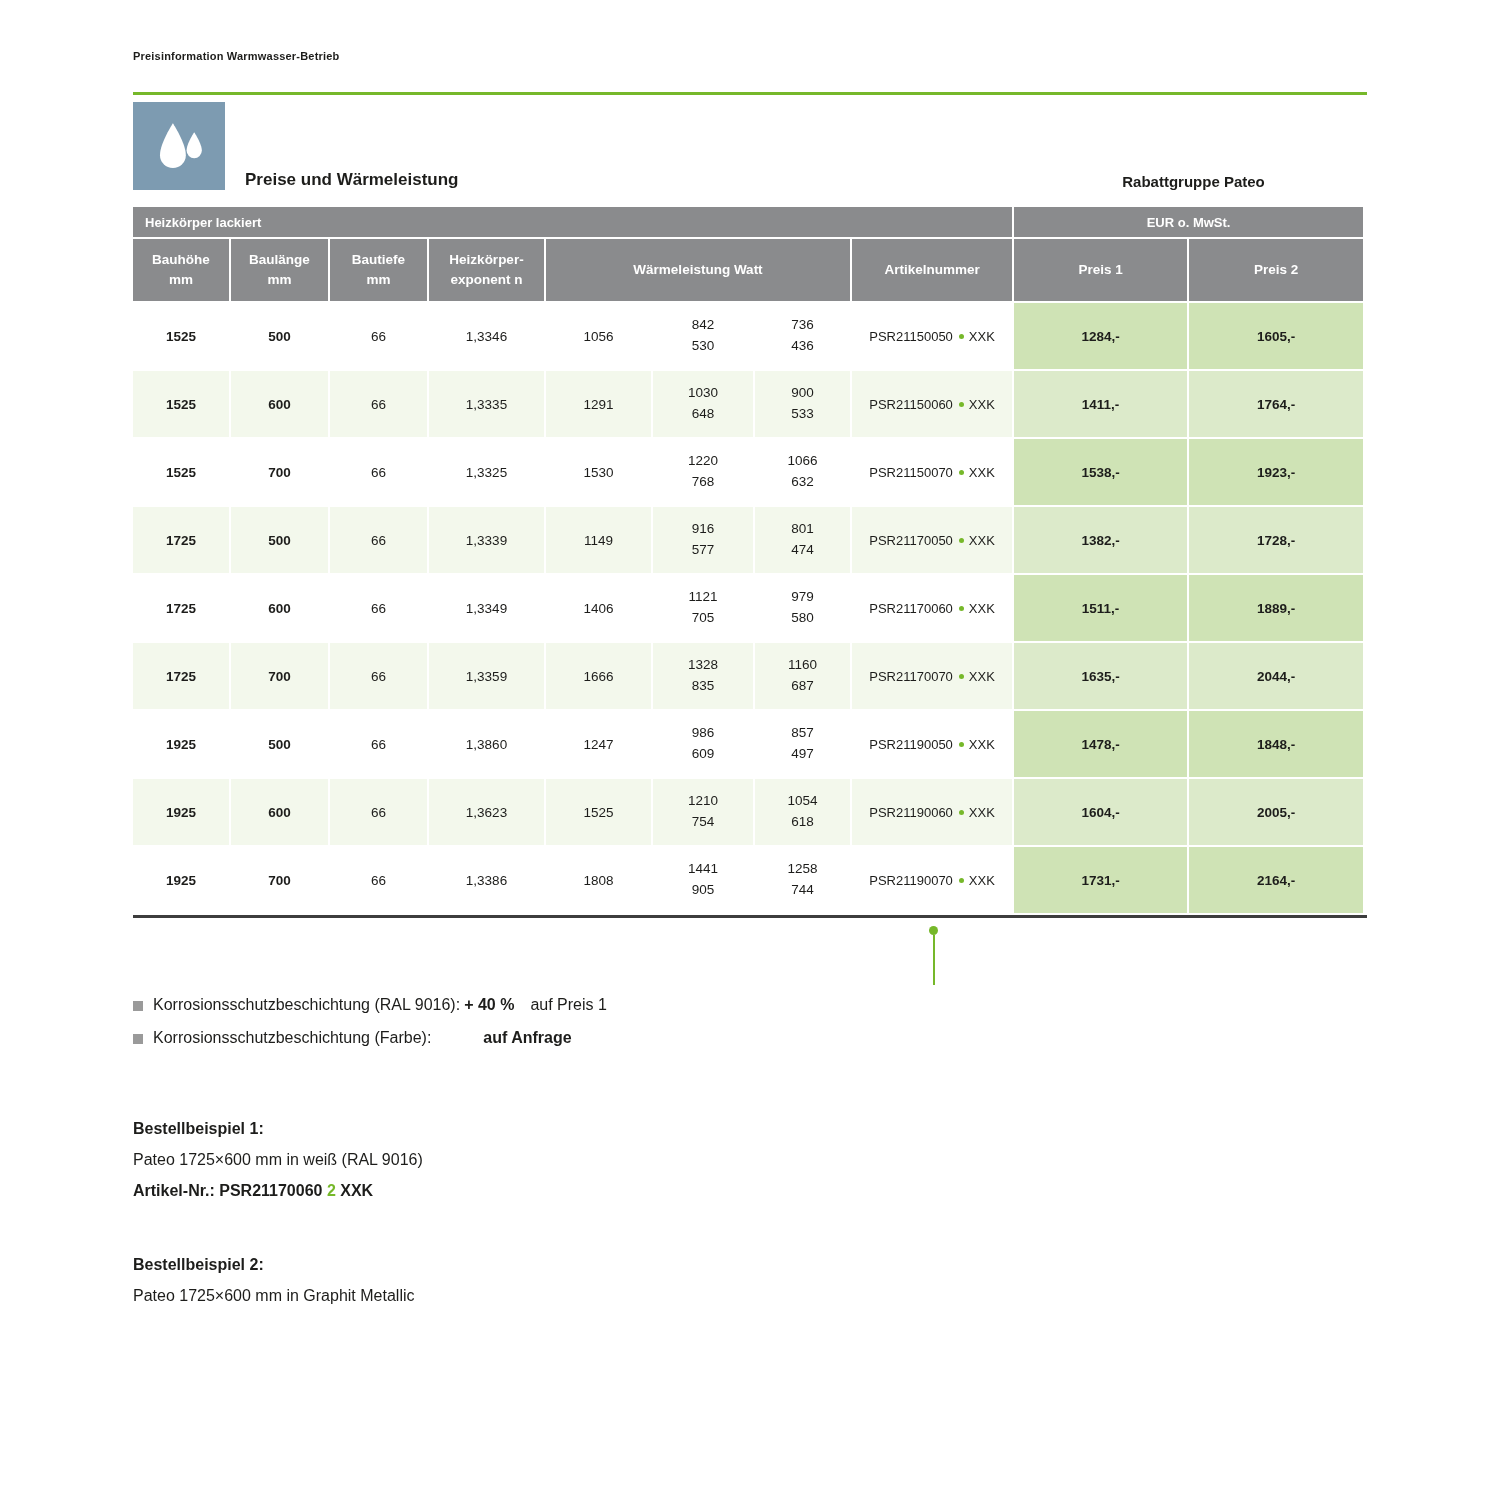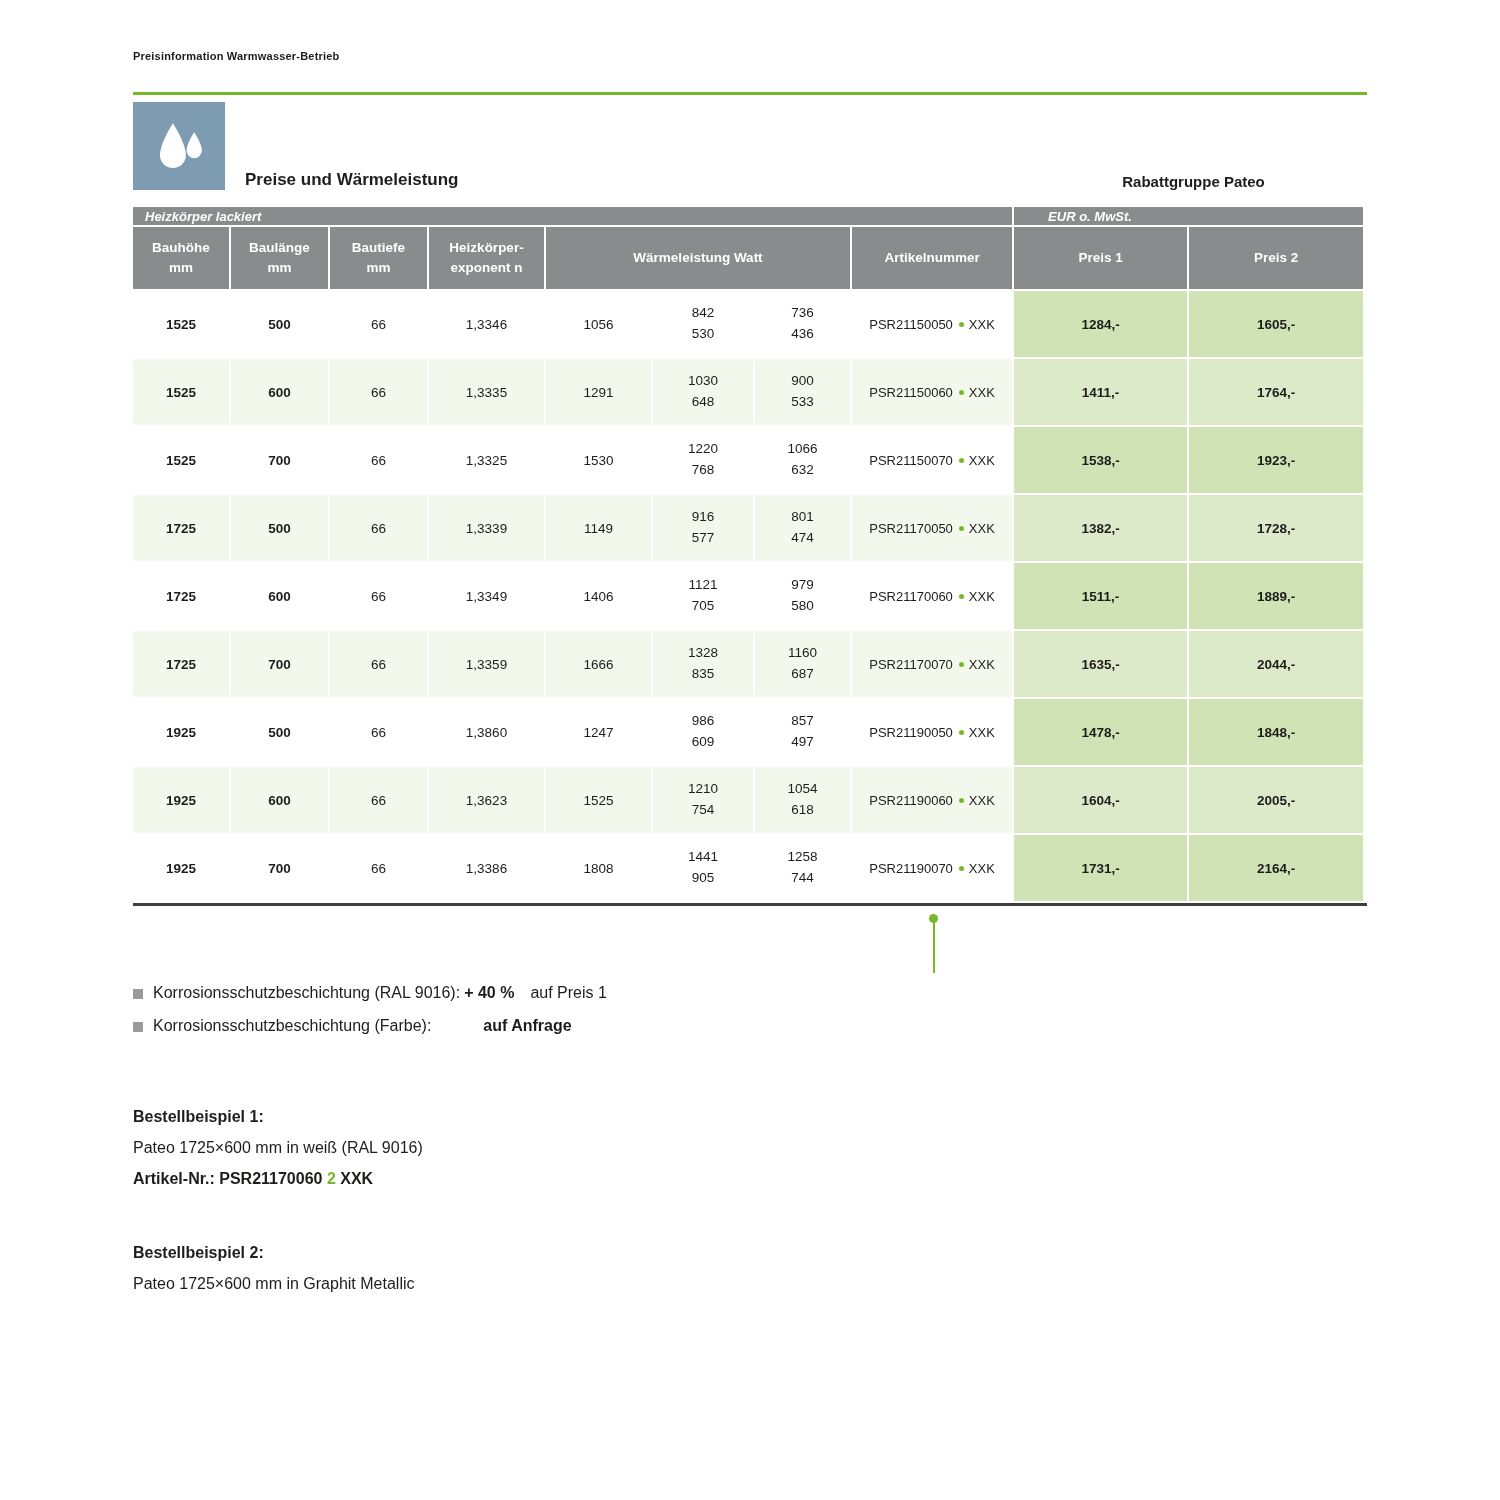--- a/index.html
+++ b/index.html
@@ -17,23 +17,23 @@
   .section-header { display:flex; align-items:flex-end; margin-top:7px; height:88px; }
   .icon-box { width:92px; height:88px; background:var(--icon-blue, #7d9bb1); flex:none;
               display:flex; align-items:center; justify-content:center; }
   .icon-box svg { width:70px; height:70px; }
   .section-title { font-size:17px; font-weight:bold; margin-left:20px; }
   .discount-group { margin-left:auto; width:347px; text-align:center; font-size:15px; font-weight:bold; }
 
   table.price-table { border-collapse:separate; border-spacing:2px; table-layout:fixed;
                       width:1234px; margin:15px 0 0 -2px; }
   th, td { vertical-align:middle; }
-  .band { background:var(--header-gray, #8a8b8d); color:#fff; font-size:13px; font-weight:bold; height:18px;font-style:italic; }
+  .band { background:var(--header-gray, #8a8b8d); color:#fff; font-size:13px; font-weight:bold; height:30px; }
   .band-l { text-align:left; padding-left:12px; }
-  .band-r { text-align:left;padding-left:34px; }
+  .band-r { text-align:center; }
   th.mh { background:var(--header-gray, #8a8b8d); color:#fff; font-size:13.5px; font-weight:bold;
           height:62px; text-align:center; white-space:pre-line; line-height:1.45; }
   td.sh { background:#ececec; height:62px; font-size:12.5px; text-align:center;
           white-space:pre-line; line-height:1.5; color:#1d1d1b; }
   tbody td { background:#fff; height:66px; font-size:13.5px; text-align:center; }
   tbody tr:nth-child(even) td { background:var(--row-tint, #f3f8ec); }
   tbody tr:nth-child(odd) td.price { background:var(--price-green-odd, #cfe3b5); }
   tbody tr:nth-child(even) td.price { background:var(--price-green-even, #dceaca); }
   .b { font-weight:bold; }
   .pre { white-space:pre-line; line-height:1.55; }

